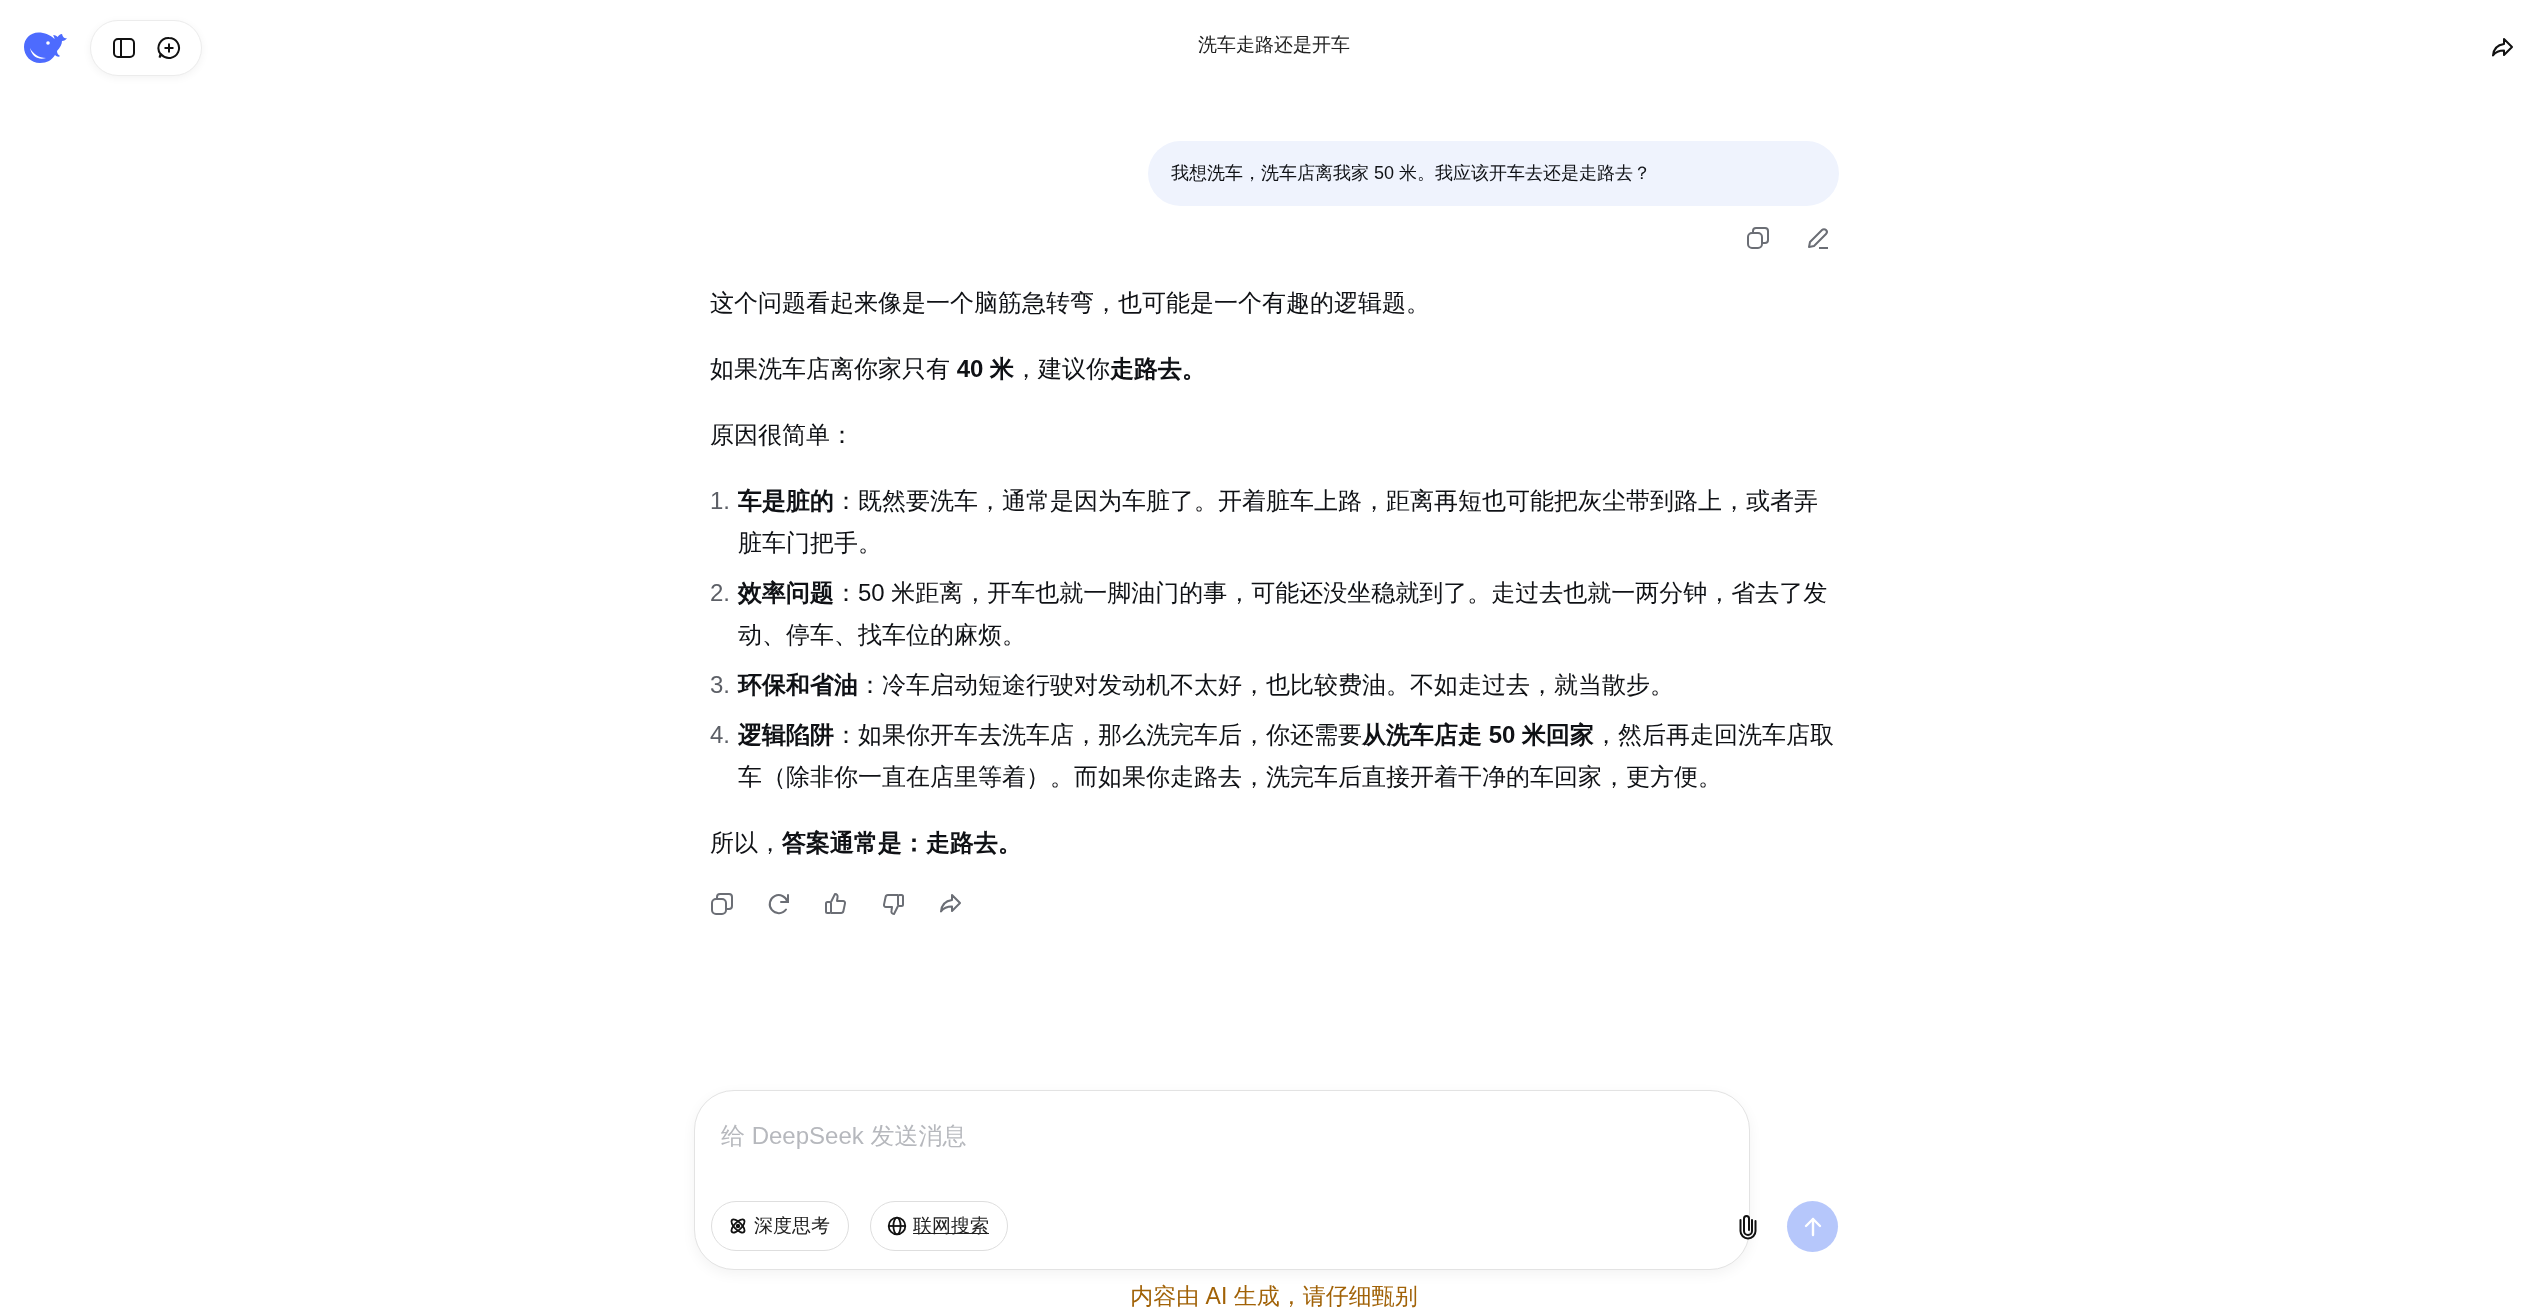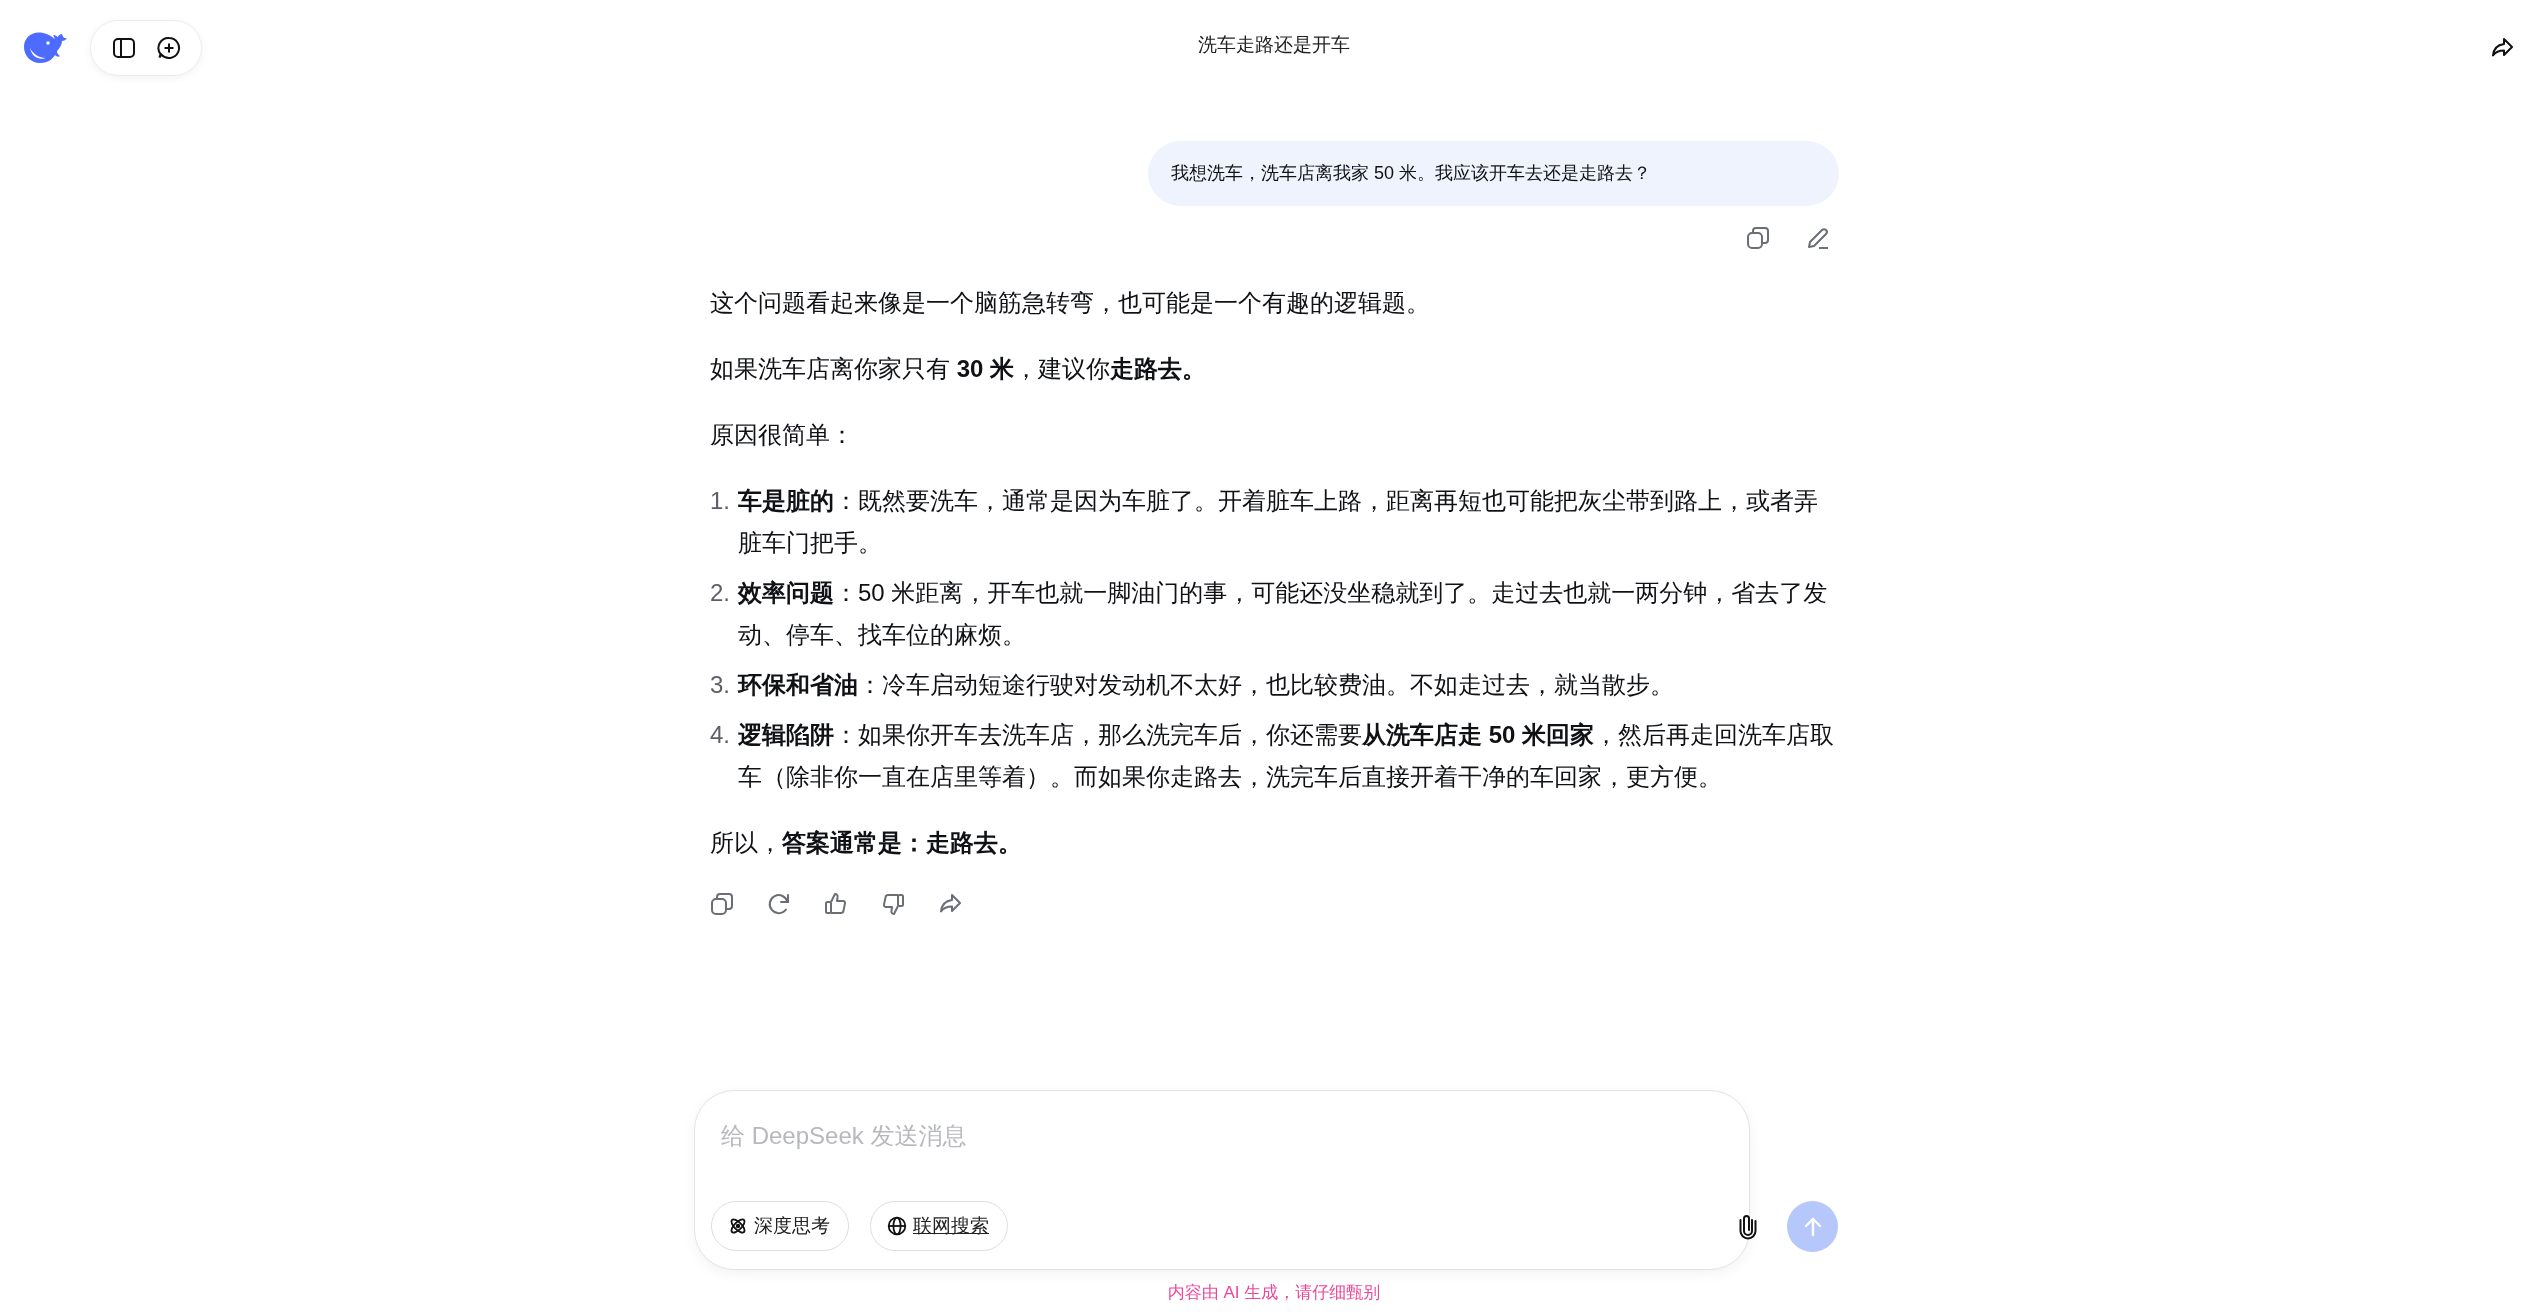--- a/index.html
+++ b/index.html
@@ -54,21 +54,21 @@
     display: flex; align-items: center; gap: 6px; padding: 0 18px 0 16px;
     font-size: 19px; color: #222; background: #fff; cursor: pointer; text-align: right;
   }
   .chip-think { left: 16px; }
   .chip-search { left: 175px; text-decoration: underline; }
   .attach { position: absolute; left: 1036px; top: 118px; width: 34px; height: 34px; }
   .send {
     position: absolute; left: 1092px; top: 110px; width: 51px; height: 51px; border-radius: 50%;
     background: #b6c7fb; display: flex; align-items: center; justify-content: center; cursor: pointer;
   }
-  .footer-note { position: absolute; left: 0; right: 0; top: 1281px; text-align: center; font-size: 17px; color: #ec4899; }
+  .footer-note { position: absolute; left: 0; right: 0; top: 1281px; text-align: center; font-size: 23px; color: #a16207; }
 </style>
 </head>
 <body>
 
 <div class="logo">
   <svg width="46" height="40" viewBox="0 0 46 40">
     <path d="M40 6c-2 0-3.5 1.5-4.5 3-1-1.2-3-2-4.5-1.5 1 1 1.5 2.5 1.5 3.5-4-4-10-6.5-16-6.5C8 4.5 2 11 2 19c0 9 7 16 16 16 7 0 12-3 15-8 2 2 4 2 5 1-2-1-3-3-3-5 3-3 5-7 5-10 2 0 4-1 5-3-2 1-4 0-5-4z" fill="#4d6bfe"></path>
     <path d="M8 20c3 6 9 10 16 10-3 1-6 1-8 0-4-1-7-5-8-10z" fill="#fff"></path>
     <circle cx="26" cy="15" r="1.8" fill="#fff"></circle>
   </svg>
@@ -109,21 +109,21 @@
   <div class="icon-btn">
     <svg width="26" height="26" viewBox="0 0 26 26" fill="none" stroke="#6b6e75" stroke-width="2" stroke-linejoin="round">
       <path d="M4 22l1-5L17 5a2.8 2.8 0 0 1 4 4L9 21z"></path>
       <line x1="14" y1="23" x2="23" y2="23"></line>
     </svg>
   </div>
 </div>
 
 <div class="answer">
   <p>这个问题看起来像是一个脑筋急转弯，也可能是一个有趣的逻辑题。</p>
-  <p><span>如果洗车店离你家只有 </span><b>30 米</b><span>，建议你</span><b>走路去。</b></p>
+  <p><span>如果洗车店离你家只有 </span><b>40 米</b><span>，建议你</span><b>走路去。</b></p>
   <p>原因很简单：</p>
   <ol>
     <li><span class="num">1.</span><b>车是脏的</b><span>：既然要洗车，通常是因为车脏了。开着脏车上路，距离再短也可能把灰尘带到路上，或者弄脏车门把手。</span></li>
     <li><span class="num">2.</span><b>效率问题</b><span>：50 米距离，开车也就一脚油门的事，可能还没坐稳就到了。走过去也就一两分钟，省去了发动、停车、找车位的麻烦。</span></li>
     <li><span class="num">3.</span><b>环保和省油</b><span>：冷车启动短途行驶对发动机不太好，也比较费油。不如走过去，就当散步。</span></li>
     <li><span class="num">4.</span><b>逻辑陷阱</b><span>：如果你开车去洗车店，那么洗完车后，你还需要</span><b>从洗车店走 50 米回家</b><span>，然后再走回洗车店取车（除非你一直在店里等着）。而如果你走路去，洗完车后直接开着干净的车回家，更方便。</span></li>
   </ol>
   <p><span>所以，</span><b>答案通常是：走路去。</b></p>
 </div>
 

